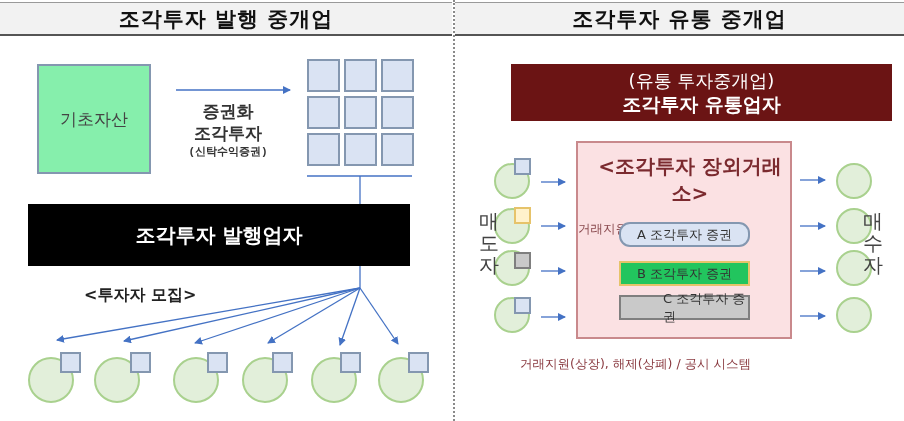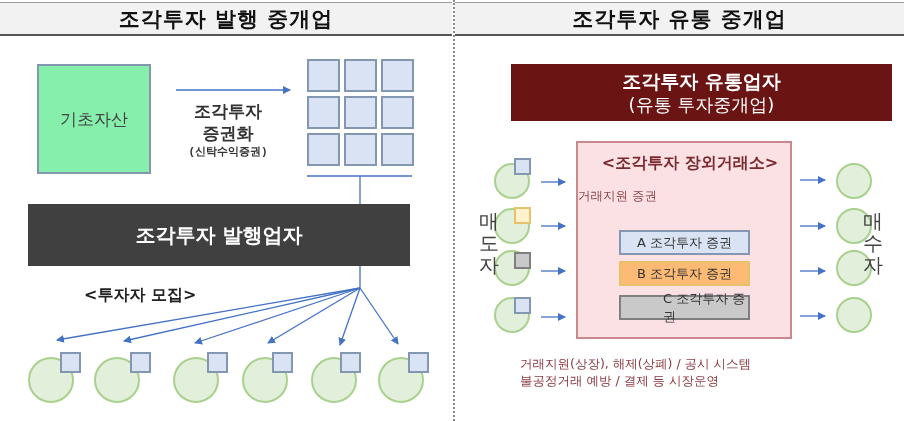--- a/index.html
+++ b/index.html
@@ -6,21 +6,21 @@
     body { width: 904px; height: 421px; background: #ffffff; position: relative; overflow: hidden;
            font-family: "DejaVu Sans", "Liberation Sans", sans-serif; }
     .abs { position: absolute; box-sizing: border-box; }
     .hdr { top: 2px; height: 34px; background: #f2f2f2; border-top: 1px solid #9a9a9a; border-bottom: 2px solid #555; 
            display: flex; align-items: center; justify-content: center; font-weight: bold; font-size: 21px; color: #111; letter-spacing: 1px; }
     .divider { left: 453px; top: 0; width: 0; height: 421px; border-left: 2px dotted #8a8a8a; }
     .lbox { background: #86efac; border: 2px solid #8497b0; }
     .sq { width: 29px; height: 29px; background: #dae3f3; border: 2px solid #8497b0; }
     .circle { border-radius: 50%; background: #e2efda; border: 2px solid #a9d18e; }
     .csq { width: 17px; height: 17px; border: 2px solid #8497b0; background: #dae3f3; }
-    .blue-banner { background: #404040; color: #fff; display: flex; flex-direction: column; align-items: center; justify-content: center; gap: 48px; }
+    .blue-banner { background: #000000; color: #fff; display: flex; flex-direction: column; align-items: center; justify-content: center; gap: 48px; }
     .red-banner { background: #6b1414; color: #fff; display: flex; flex-direction: column; align-items: center; justify-content: center; }
     .exch { background: #fbe1e3; border: 2px solid #c9898c; }
     .sec { height: 25px; display: flex; align-items: center; justify-content: center; font-size: 13px; color: #333; border: 2px solid; }
     .vtext { font-size: 20px; color: #444; line-height: 22px; width: 22px; text-align: center; }
     svg.overlay { position: absolute; left: 0; top: 0; pointer-events: none; }
   </style>
 </head>
 <body>
 
 <div class="abs hdr" style="left:0; width:452px;">
@@ -29,22 +29,22 @@
 <div class="abs hdr" style="left:455px; width:449px;">
   <span>조각투자 유통 중개업</span>
 </div>
 <div class="abs divider"></div>
 
 <div class="abs lbox" style="left:37px; top:64px; width:114px; height:110px; display:flex; align-items:center; justify-content:center; font-size:17px; color:#444;">
   <span>기초자산</span>
 </div>
 
 <div class="abs" style="left:168px; top:100px; width:120px; text-align:center; color:#333;">
+  <div style="font-size:17px; font-weight:bold; line-height:22px;">증권화</div>
   <div style="font-size:17px; font-weight:bold; line-height:22px;">조각투자</div>
-  <div style="font-size:17px; font-weight:bold; line-height:22px;">증권화</div>
   <div style="font-size:11px; font-weight:bold; line-height:16px;font-family:Liberation Mono, monospace;">(신탁수익증권)</div>
 </div>
 
 <div class="abs" style="left:307px; top:59px; width:108px; height:108px; display:grid; grid-template-columns:repeat(3,31px); grid-template-rows:repeat(3,31px); gap:6px;">
   <div class="sq"></div>
   <div class="sq"></div>
   <div class="sq"></div>
   <div class="sq"></div>
   <div class="sq"></div>
   <div class="sq"></div>
@@ -78,32 +78,32 @@
 <div class="abs" style="left:311px; top:352px; width:52px; height:52px;">
   <div class="abs circle" style="left:0; top:5px; width:46px; height:46px;"></div>
   <div class="abs csq" style="left:29px; top:0; width:21px; height:21px;"></div>
 </div>
 <div class="abs" style="left:378px; top:352px; width:52px; height:52px;">
   <div class="abs circle" style="left:0; top:5px; width:46px; height:46px;"></div>
   <div class="abs csq" style="left:30px; top:0; width:21px; height:21px;"></div>
 </div>
 
 <div class="abs red-banner" style="left:511px; top:64px; width:381px; height:57px;">
+  <div style="font-size:18px; line-height:23px;">(유통 투자중개업)</div>
   <div style="font-size:19px; font-weight:bold; line-height:24px;">조각투자 유통업자</div>
-  <div style="font-size:18px; line-height:23px;">(유통 투자중개업)</div>
 </div>
 
 <div class="abs exch" style="left:576px; top:141px; width:216px; height:198px;">
-  <div style="text-align:center; margin-top:10px; font-size:16px; font-weight:bold; color:#7b2a2f;margin-left:12px;">&lt;조각투자 장외거래소&gt;</div>
+  <div style="text-align:center; margin-top:10px; font-size:20px; font-weight:bold; color:#7b2a2f;margin-left:12px;">&lt;조각투자 장외거래소&gt;</div>
   <div style="text-align:left; margin-top:14px; font-size:12.5px; color:#8a4a4f;">거래지원 증권</div>
 </div>
-<div class="abs sec" style="left:619px; top:230px; width:131px; background:#dae3f3; border-color:#8497b0;">
+<div class="abs sec" style="left:619px; top:222px; width:131px; background:#dae3f3; border-color:#8497b0;border-radius:11px;">
   <span>A 조각투자 증권</span>
 </div>
-<div class="abs sec" style="left:619px; top:261px; width:131px; background:#fdba74; border-color:#e6c36a;">
+<div class="abs sec" style="left:619px; top:261px; width:131px; background:#22c55e; border-color:#e6c36a;">
   <span>B 조각투자 증권</span>
 </div>
 <div class="abs sec" style="left:619px; top:295px; width:131px; background:#c9c9c9; border-color:#7f7f7f;padding-left:42px;">
   <span>C 조각투자 증권</span>
 </div>
 
 <div class="abs circle" style="left:494px; top:163px; width:36px; height:36px;"></div>
 <div class="abs csq" style="left:514px; top:158px; background:#dae3f3;"></div>
 <div class="abs circle" style="left:494px; top:208px; width:36px; height:36px;"></div>
 <div class="abs csq" style="left:514px; top:207px; background:#fff2cc; border-color:#e6c36a;"></div>
@@ -122,21 +122,20 @@
 <div class="abs circle" style="left:836px; top:250px; width:36px; height:36px;"></div>
 <div class="abs circle" style="left:836px; top:297px; width:36px; height:36px;"></div>
 <div class="abs vtext" style="left:862px; top:210px;">
   <div>매</div>
   <div>수</div>
   <div>자</div>
 </div>
 
 <div class="abs" style="left:520px; top:355px; width:320px; text-align:left; font-size:12.5px; color:#8a3a40; line-height:17px;">
   <div>거래지원(상장), 해제(상폐) / 공시 시스템</div>
-  <div>불공정거래 예방 / 결제 등 시장운영</div>
 </div>
 
 <svg class="overlay" width="904" height="421" viewBox="0 0 904 421">
   <defs>
     <marker id="ah" markerWidth="8" markerHeight="8" refX="7" refY="4" orient="auto" markerUnits="userSpaceOnUse">
       <path d="M0,0 L8,4 L0,8 z" fill="#4472c4"></path>
     </marker>
   </defs>
   <g stroke="#4472c4" stroke-width="1.3" fill="none">
     <line x1="176" y1="90" x2="290" y2="90" marker-end="url(#ah)"></line>

